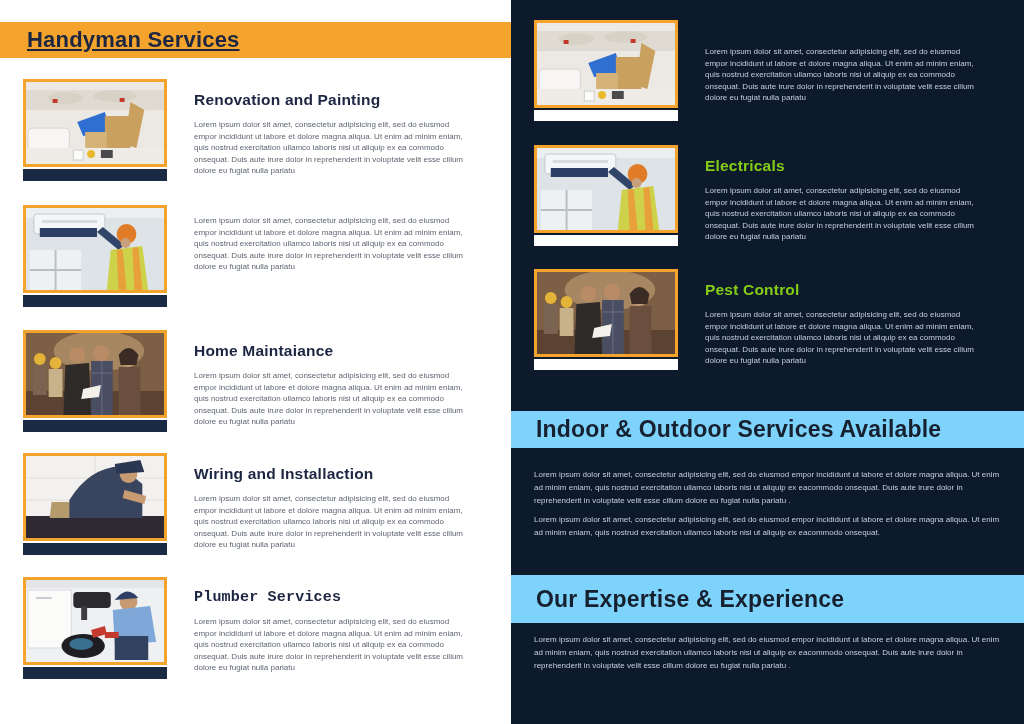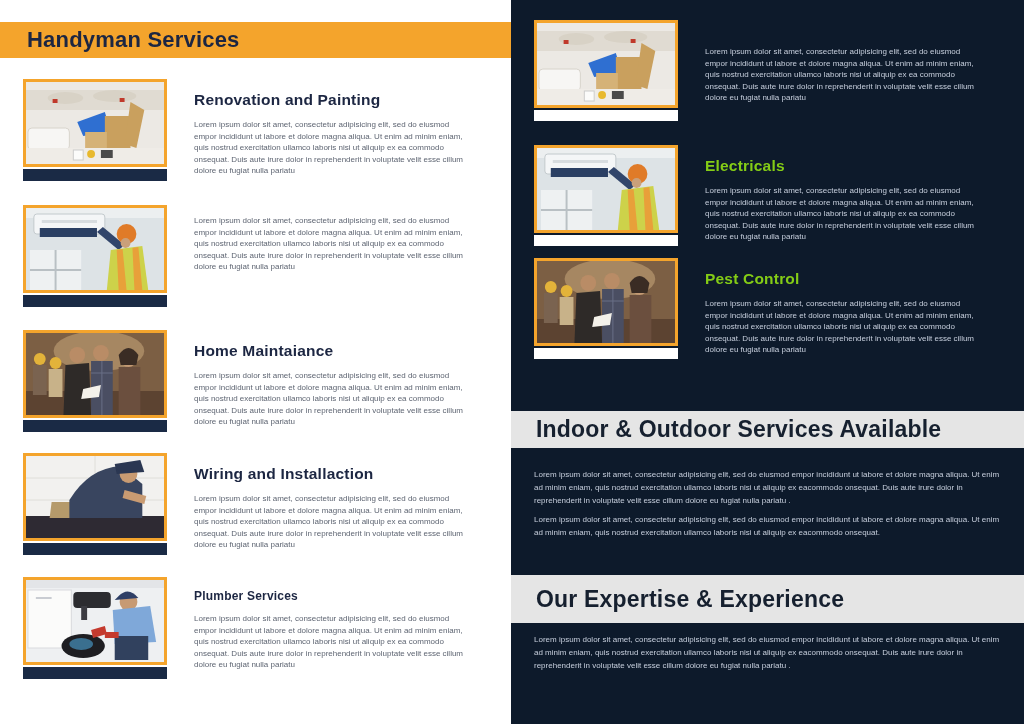--- a/index.html
+++ b/index.html
@@ -4,39 +4,39 @@
 <style>
   html,body{margin:0;padding:0;background:#888;}
   .page{position:relative;width:1024px;height:724px;margin:0 auto;background:#fff;
         font-family:"Liberation Sans", sans-serif;overflow:hidden;display:flex;}
   .left{position:relative;width:511px;height:724px;background:#ffffff;flex:none;}
   .right{position:relative;width:513px;height:724px;background:#0D1A2B;flex:none;}
 
   
   .header-bar{position:absolute;top:22px;left:0;width:100%;height:36px;background:#F4A42C;
               display:flex;align-items:center;padding-left:27px;box-sizing:border-box;}
-  .header-bar h1{margin:0;font-size:22px;font-weight:bold;color:#1C2642;letter-spacing:.2px;}
+  .header-bar h1{margin:0;font-size:22px;font-weight:bold;color:#1C2642;letter-spacing:.2px;text-decoration:underline;}
 
   
   .svc{position:absolute;left:23px;display:flex;}
   .photo-wrap{width:144px;flex:none;}
   .photo{width:138px;height:82px;border:3px solid #F4A42C;background:#ddd;overflow:hidden;}
   .photo svg{display:block;width:100%;height:100%;}
   .photo-bar{width:144px;height:12px;margin-top:2px;background:#1A2A45;}
   .right .photo-bar{background:#ffffff;height:11px;}
   .svc-text{margin-left:27px;width:272px;}
   .svc-text h2{margin:12px 0 0 0;font-size:15.5px;font-weight:bold;color:#1C2642;letter-spacing:.2px;}
-  .svc-text h2.small{font-size:12px;}
+  .svc-text h2.small{font-size:15px;font-family:Liberation Mono, monospace;}
   .svc-text p{margin:10px 0 0 0;font-size:8px;line-height:11.6px;color:#5E6572;}
   .right .svc-text h2{color:#84cc16;}
   .right .svc-text p{color:#C6CEDC;}
   .right .svc-text p.no-head{margin-top:26px;}
 
   
-  .banner{position:absolute;left:0;width:100%;height:37px;background:#e5e5e5;
+  .banner{position:absolute;left:0;width:100%;height:37px;background:#7dd3fc;
           display:flex;align-items:center;padding-left:25px;box-sizing:border-box;}
   .banner h2{margin:0;font-size:23px;font-weight:bold;color:#16202F;letter-spacing:.2px;}
   .wide-p{position:absolute;left:23px;width:470px;margin:0;font-size:8px;line-height:12.8px;color:#C6CEDC;}
 </style>
 </head>
 <body>
 
 <div class="page">
 
   <div class="left">
@@ -238,21 +238,21 @@
             </svg>
           </div>
         <div class="photo-bar"></div>
       </div>
       <div class="svc-text">
         <h2>Electricals</h2>
         <p>Lorem ipsum dolor sit amet, consectetur adipisicing elit, sed do eiusmod empor incididunt ut labore et dolore magna aliqua. Ut enim ad minim eniam, quis nostrud exercitation ullamco laboris nisi ut aliquip ex ea commodo onsequat. Duis aute irure dolor in reprehenderit in voluptate velit esse cillum dolore eu fugiat nulla pariatu</p>
       </div>
     </section>
 
-    <section class="svc" style="top:258px">
+    <section class="svc" style="top:269px">
       <div class="photo-wrap">
         <div class="photo">
             <svg viewBox="0 0 140 82" preserveAspectRatio="none">
 <rect width="140" height="82" fill="#7c5f44"></rect>
               <ellipse cx="74" cy="18" rx="46" ry="20" fill="#c9a87b" opacity=".55"></ellipse>
 <rect y="58" width="140" height="24" fill="#5c4331"></rect>
 <circle cx="14" cy="26" r="6" fill="#e3b33a"></circle>
               <rect x="7" y="32" width="14" height="30" fill="#7a6350"></rect>
 <circle cx="30" cy="30" r="6" fill="#e3b33a"></circle>
               <rect x="23" y="36" width="14" height="28" fill="#c8b289"></rect>

